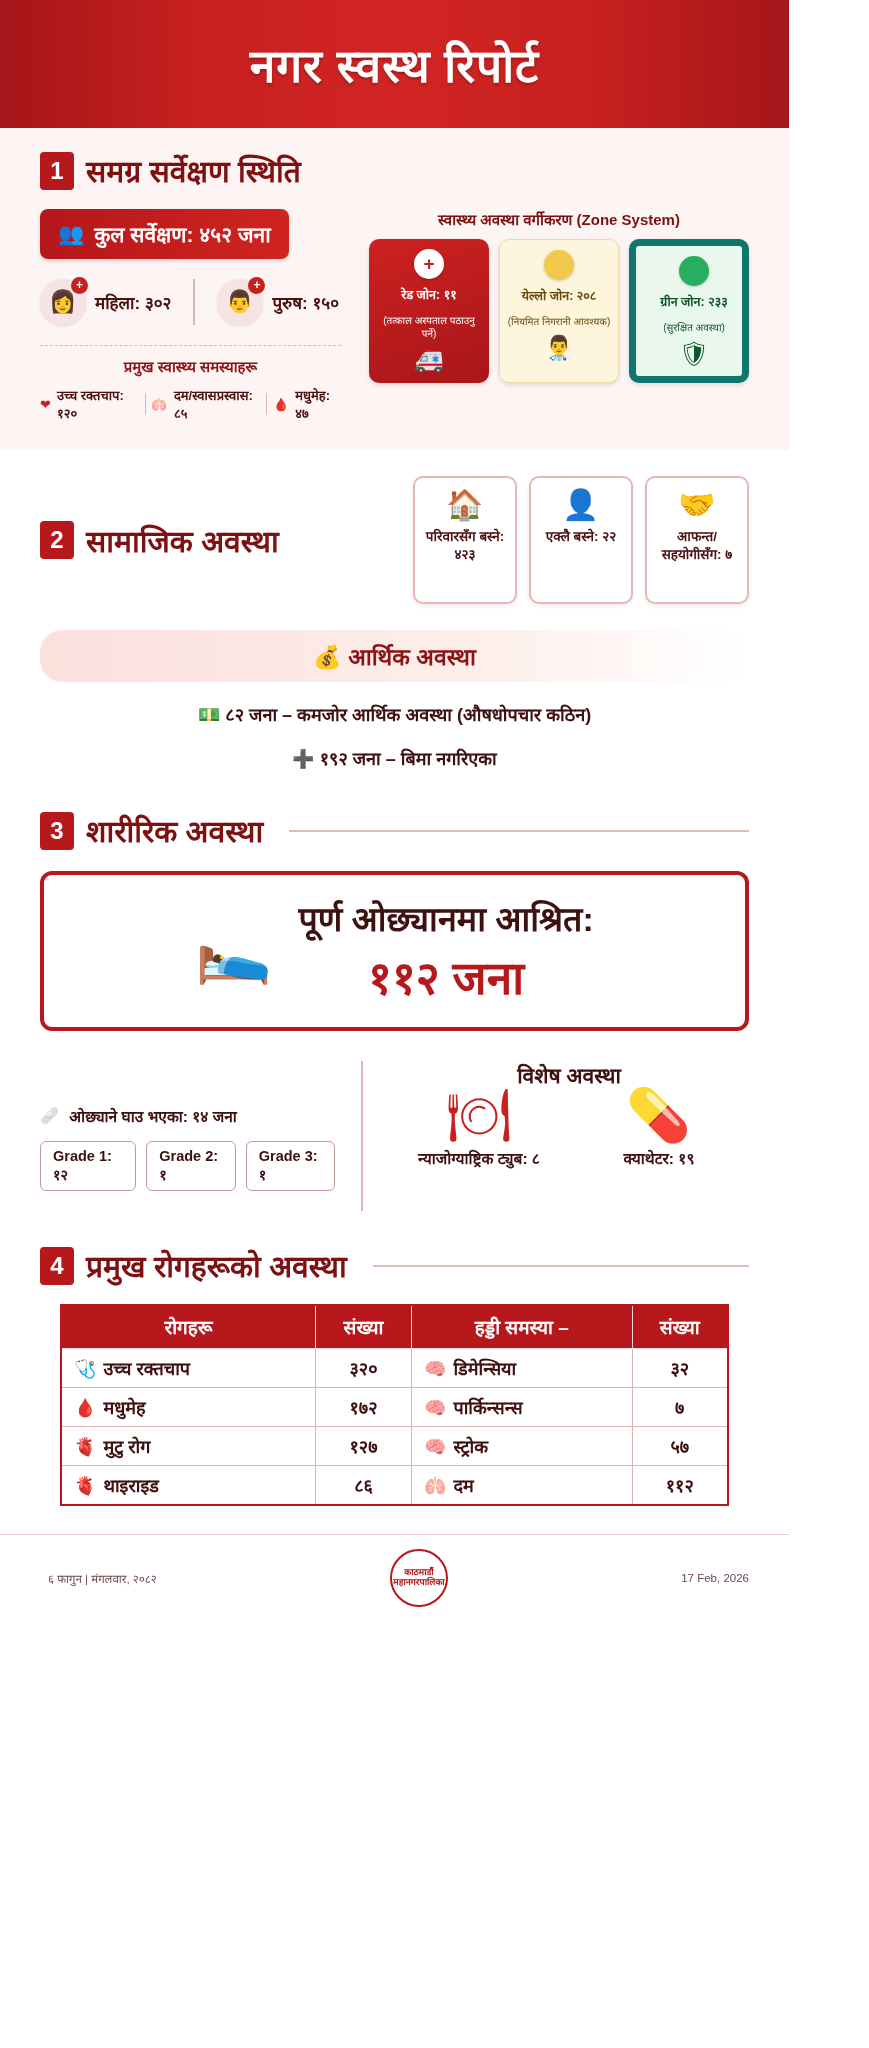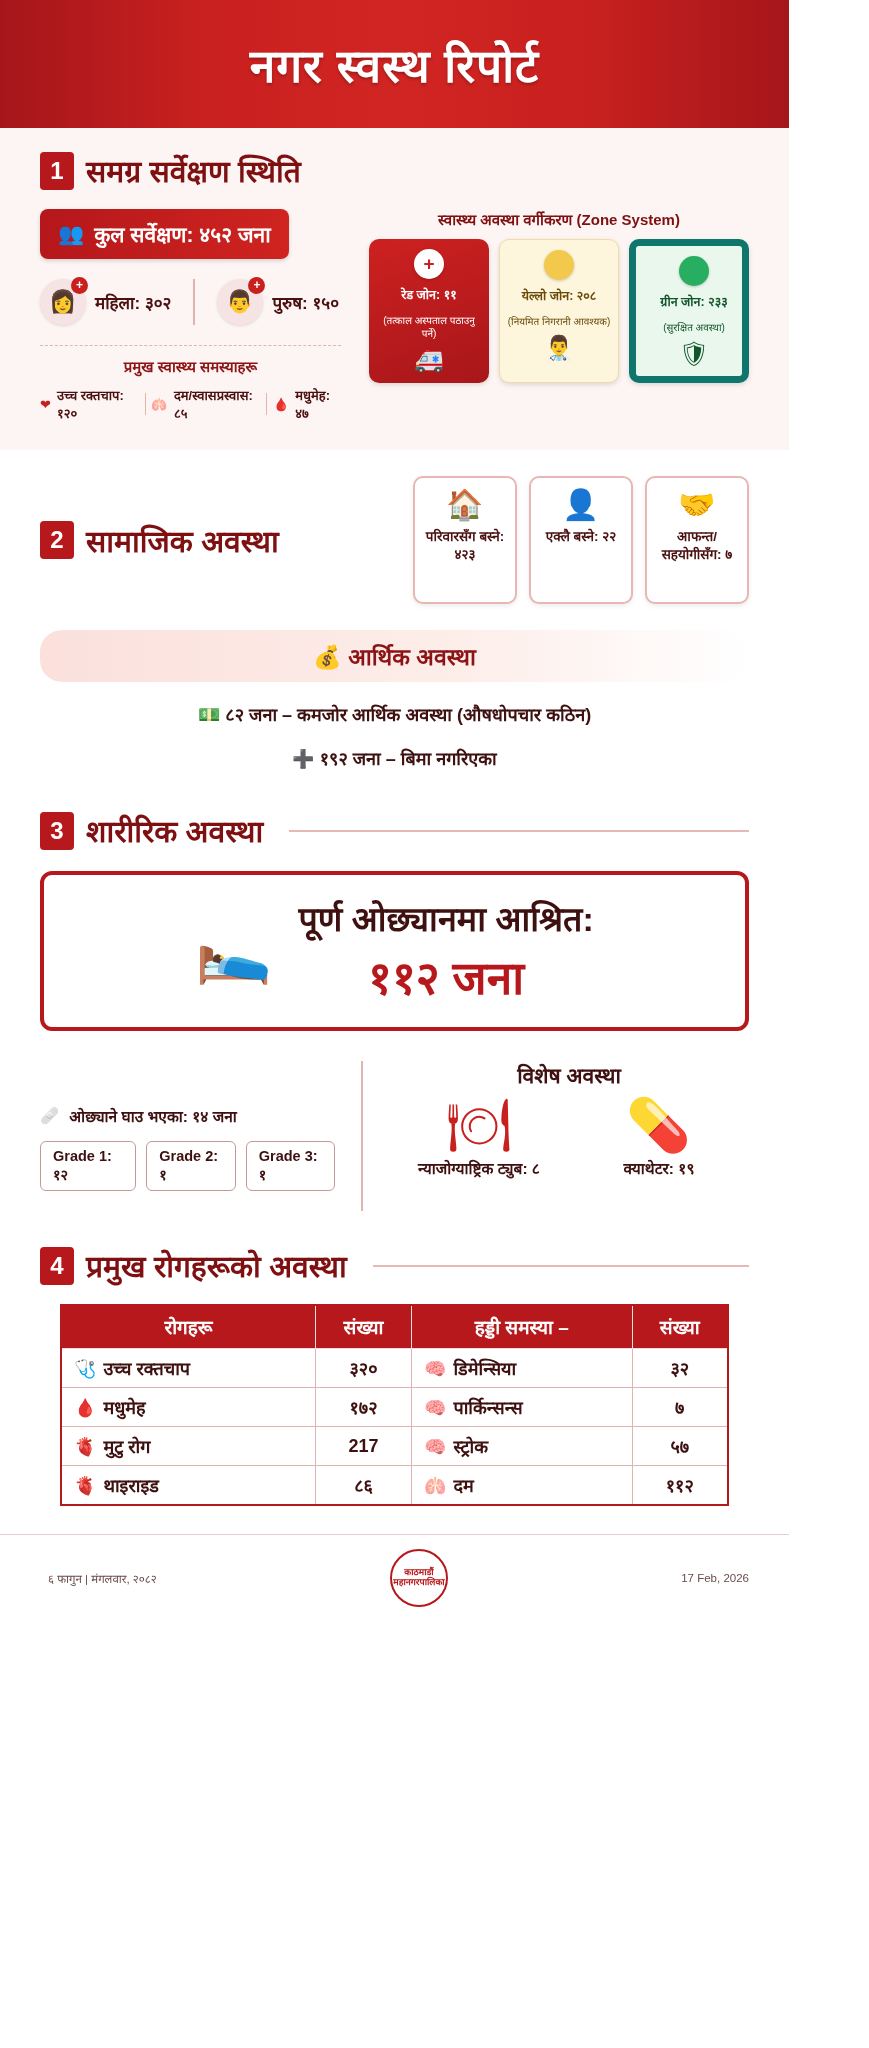--- a/index.html
+++ b/index.html
@@ -264,21 +264,21 @@
     border: 1.5px solid #c59a96;
     border-radius: 6px;
     padding: 6px 12px;
     font-size: 14.5px;
     font-weight: bold;
     color: #3e1010;
     background:#fff;
   }
   .sp-divider { width: 2px; background:#e0b5b1; align-self: stretch; min-height: 150px; }
   .sp-right { flex: 1; }
-  .sp-title { text-align:center; font-size: 21px; font-weight:bold; color:#3e1010; margin-bottom: 10px;}
+  .sp-title { text-align:center; font-size: 21px; font-weight:bold; color:#3e1010; }
   .sp-items { display:flex; justify-content: space-around; }
   .sp-item { text-align:center; width: 180px;}
   .sp-item .spicon { font-size: 52px; color:#c8201f; line-height:1; }
   .sp-item .splabel { font-size: 15.5px; font-weight:bold; color:#3e1010; margin-top: 8px; line-height:1.3;}
 
   
   .band-4 { padding: 34px 0 0 0; }
   table.dis {
     width: calc(100% - 120px);
     margin: 18px 60px 0 60px;
@@ -518,21 +518,21 @@
           <td class="num">३२</td>
         </tr>
         <tr>
           <td class="name"><span class="tic">🩸</span><span>मधुमेह</span></td>
           <td class="num">१७२</td>
           <td class="name"><span class="tic">🧠</span><span>पार्किन्सन्स</span></td>
           <td class="num">७</td>
         </tr>
         <tr>
           <td class="name"><span class="tic">🫀</span><span>मुटु रोग</span></td>
-          <td class="num">217</td>
+          <td class="num">१२७</td>
           <td class="name"><span class="tic">🧠</span><span>स्ट्रोक</span></td>
           <td class="num">५७</td>
         </tr>
         <tr>
           <td class="name"><span class="tic">🫀</span><span>थाइराइड</span></td>
           <td class="num">८६</td>
           <td class="name"><span class="tic">🫁</span><span>दम</span></td>
           <td class="num">११२</td>
         </tr>
       </tbody>

